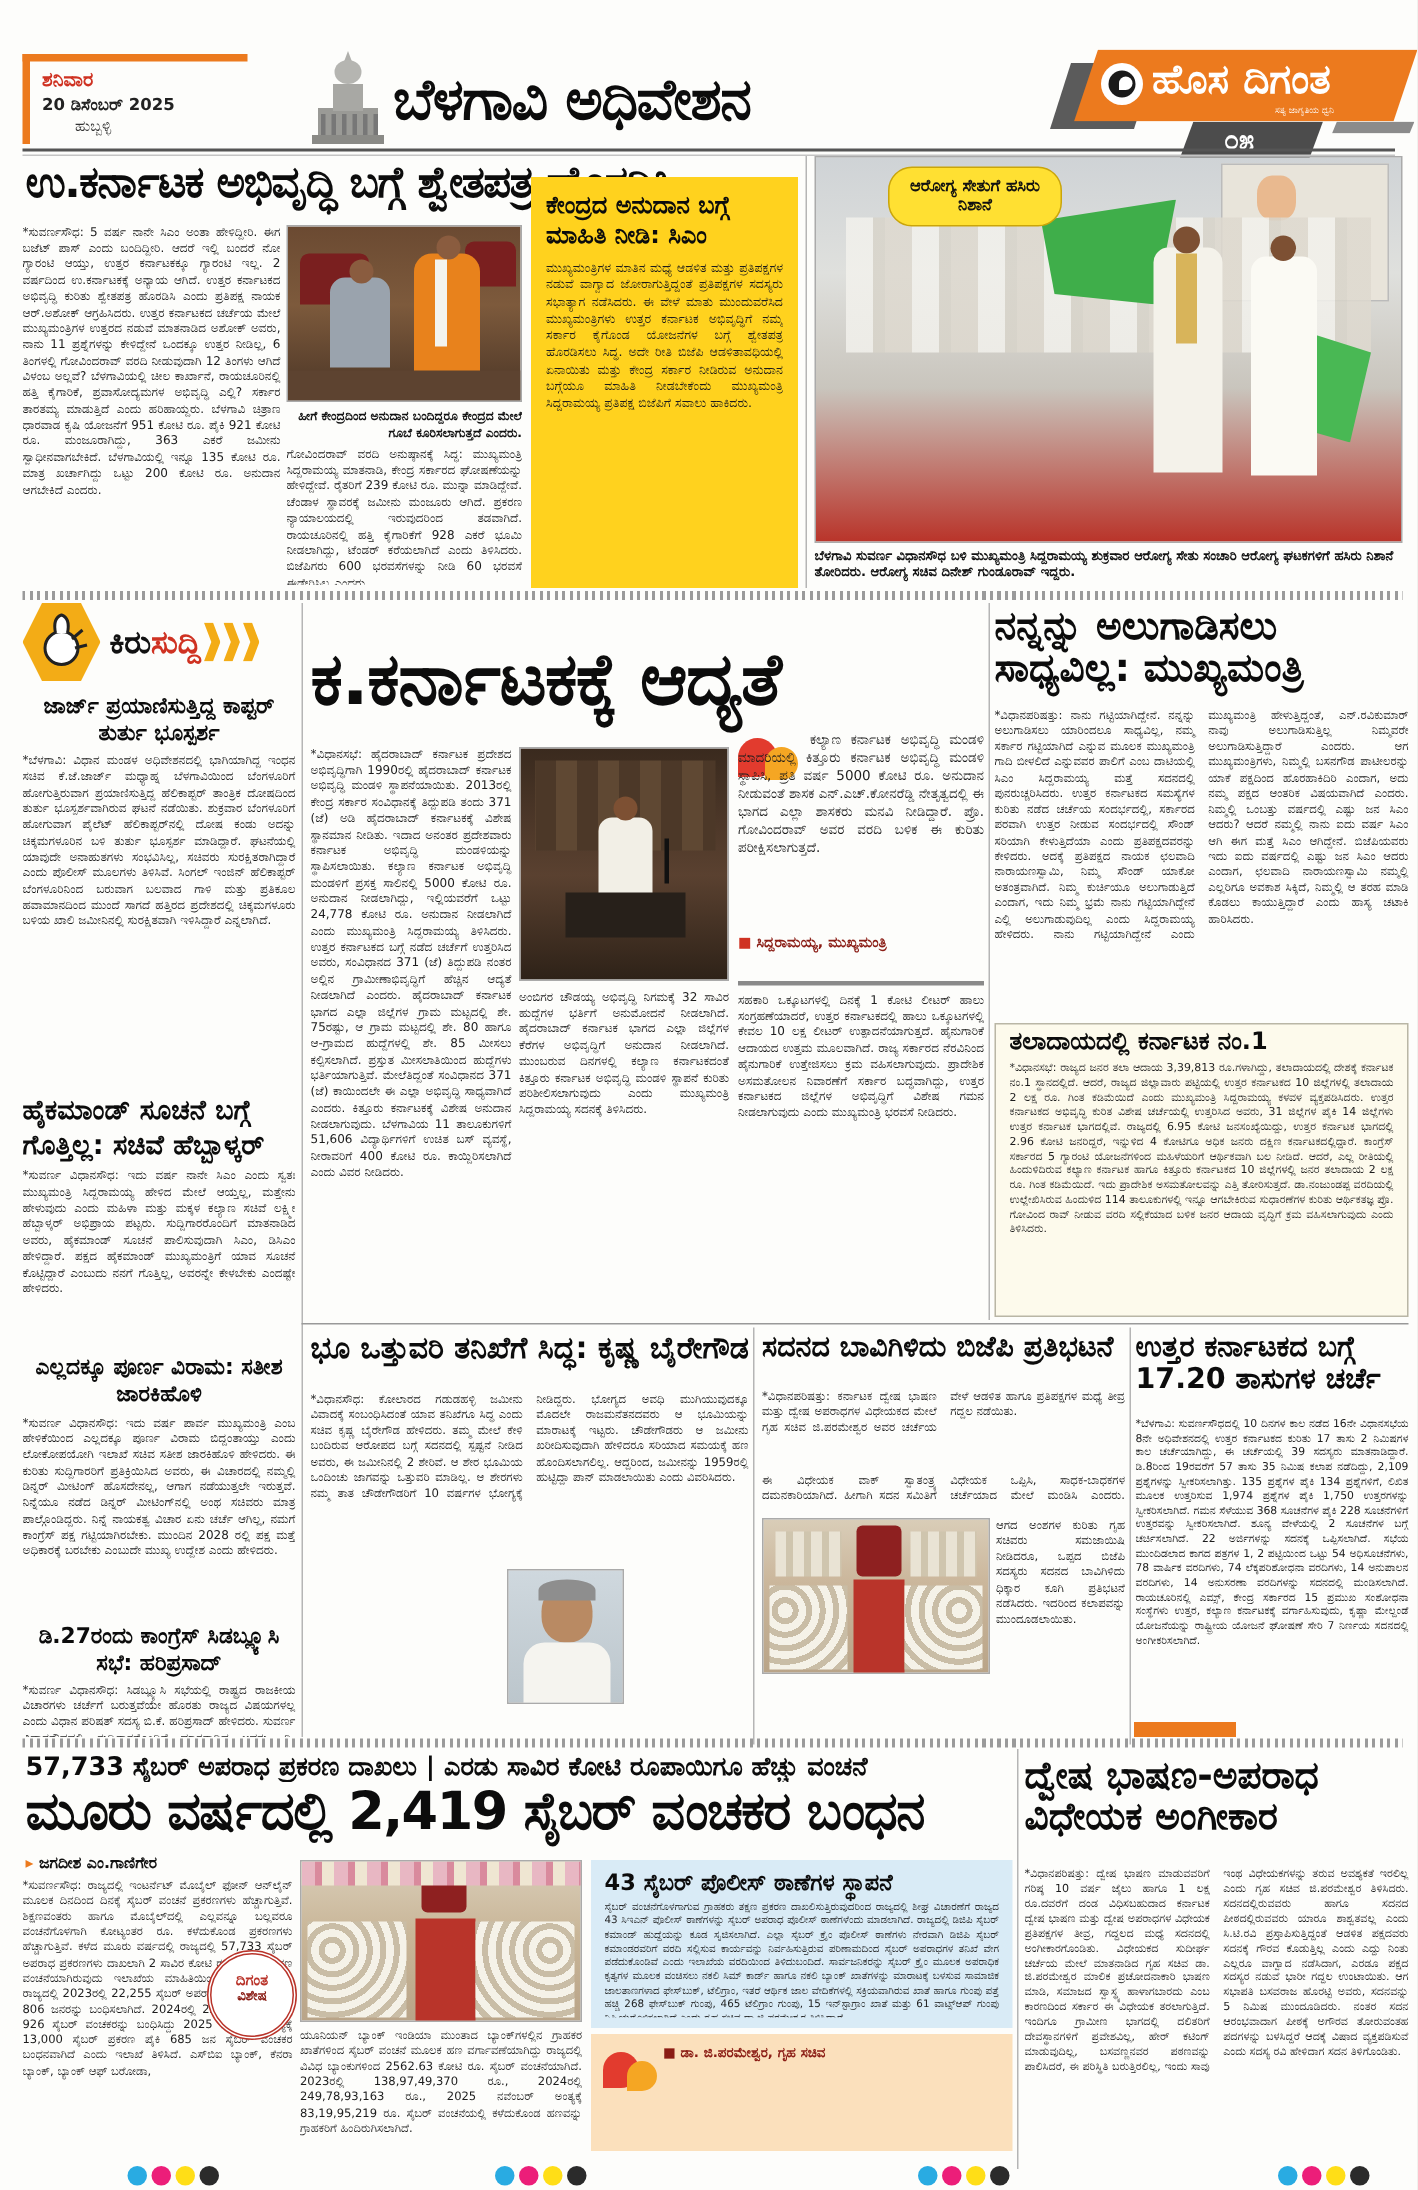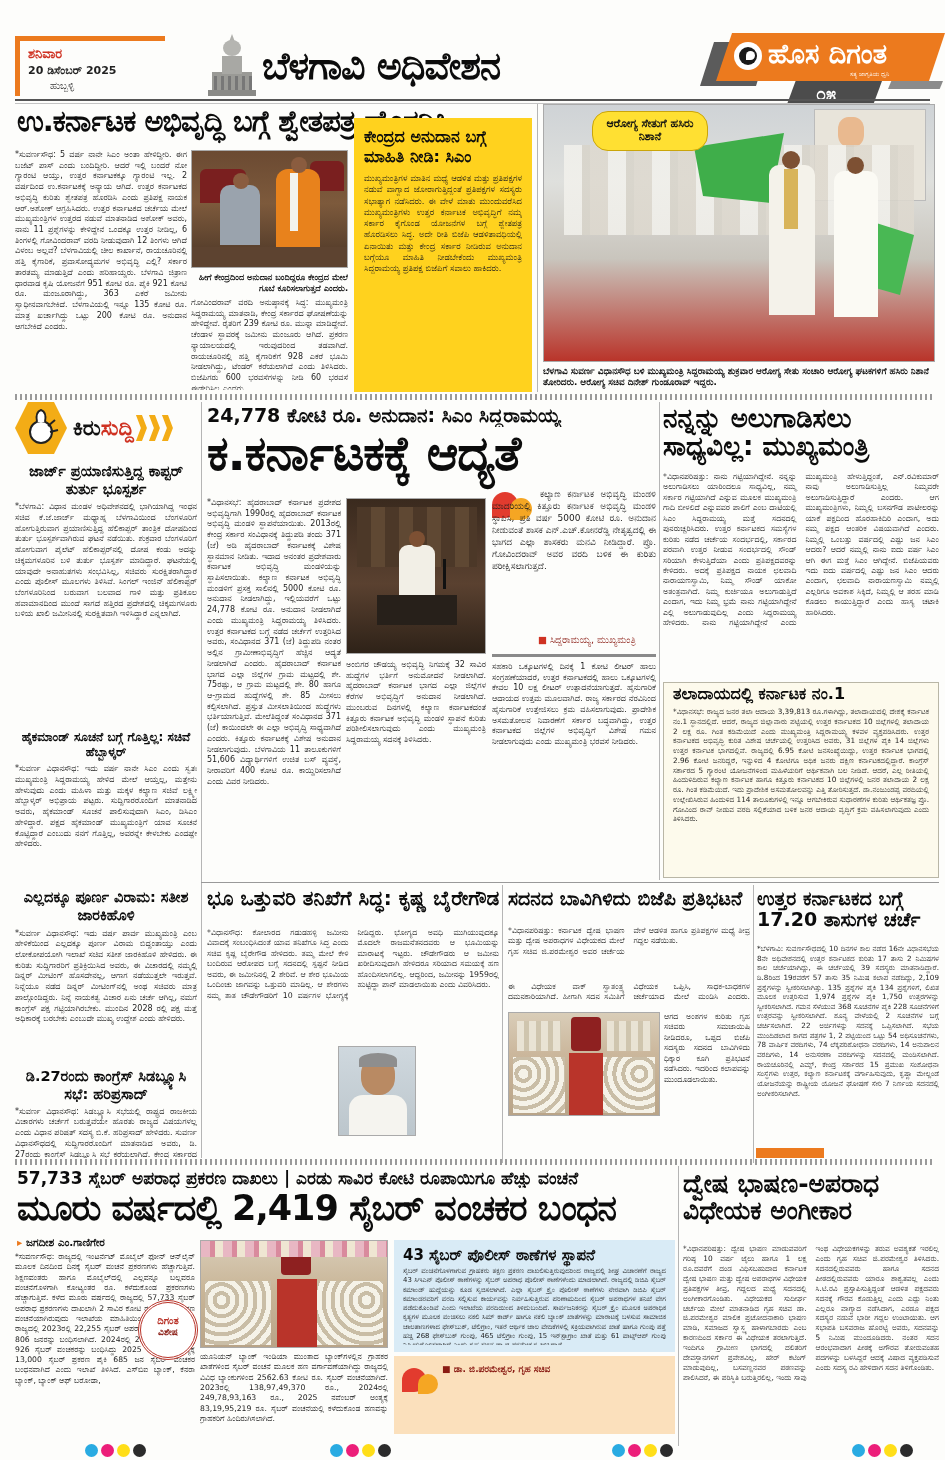--- a/index.html
+++ b/index.html
@@ -122,53 +122,52 @@
         <span style="color:#111;">ಕಿರು</span><span style="color:#cf3222;">ಸುದ್ದಿ</span>
       </div>
       <span class="chev"></span>
         <span class="chev"></span>
         <span class="chev"></span>
     </div>
 
     <div class="subtitle" style="font-size:14.5px;text-align:center;margin-top:8px;line-height:1.25;">ಜಾರ್ಜ್ ಪ್ರಯಾಣಿಸುತ್ತಿದ್ದ ಕಾಪ್ಟರ್ ತುರ್ತು ಭೂಸ್ಪರ್ಶ</div>
     <div class="bodytext" style="margin-top:4px;height:220px;">*ಬೆಳಗಾವಿ: ವಿಧಾನ ಮಂಡಳ ಅಧಿವೇಶನದಲ್ಲಿ ಭಾಗಿಯಾಗಿದ್ದ ಇಂಧನ ಸಚಿವ ಕೆ.ಜೆ.ಜಾರ್ಜ್ ಮಧ್ಯಾಹ್ನ ಬೆಳಗಾವಿಯಿಂದ ಬೆಂಗಳೂರಿಗೆ ಹೋಗುತ್ತಿರುವಾಗ ಪ್ರಯಾಣಿಸುತ್ತಿದ್ದ ಹೆಲಿಕಾಪ್ಟರ್ ತಾಂತ್ರಿಕ ದೋಷದಿಂದ ತುರ್ತು ಭೂಸ್ಪರ್ಶವಾಗಿರುವ ಘಟನೆ ನಡೆಯಿತು. ಶುಕ್ರವಾರ ಬೆಂಗಳೂರಿಗೆ ಹೋಗುವಾಗ ಪೈಲೆಟ್ ಹೆಲಿಕಾಪ್ಟರ್‌ನಲ್ಲಿ ದೋಷ ಕಂಡು ಅದನ್ನು ಚಿಕ್ಕಮಗಳೂರಿನ ಬಳಿ ತುರ್ತು ಭೂಸ್ಪರ್ಶ ಮಾಡಿದ್ದಾರೆ. ಘಟನೆಯಲ್ಲಿ ಯಾವುದೇ ಅನಾಹುತಗಳು ಸಂಭವಿಸಿಲ್ಲ, ಸಚಿವರು ಸುರಕ್ಷಿತರಾಗಿದ್ದಾರೆ ಎಂದು ಪೊಲೀಸ್ ಮೂಲಗಳು ತಿಳಿಸಿವೆ. ಸಿಂಗಲ್ ಇಂಜಿನ್ ಹೆಲಿಕಾಪ್ಟರ್ ಬೆಂಗಳೂರಿನಿಂದ ಬರುವಾಗ ಬಲವಾದ ಗಾಳಿ ಮತ್ತು ಪ್ರತಿಕೂಲ ಹವಾಮಾನದಿಂದ ಮುಂದೆ ಸಾಗದೆ ಹತ್ತಿರದ ಪ್ರದೇಶದಲ್ಲಿ ಚಿಕ್ಕಮಗಳೂರು ಬಳಿಯ ಖಾಲಿ ಜಮೀನಿನಲ್ಲಿ ಸುರಕ್ಷಿತವಾಗಿ ಇಳಿಸಿದ್ದಾರೆ ಎನ್ನಲಾಗಿದೆ.</div>
 
-    <div class="subtitle" style="font-size:12px;text-align:center;margin-top:8px;line-height:1.25;">ಹೈಕಮಾಂಡ್ ಸೂಚನೆ ಬಗ್ಗೆ ಗೊತ್ತಿಲ್ಲ: ಸಚಿವೆ ಹೆಬ್ಬಾಳ್ಕರ್</div>
+    <div class="subtitle" style="font-size:18px;margin-top:8px;line-height:1.25;">ಹೈಕಮಾಂಡ್ ಸೂಚನೆ ಬಗ್ಗೆ ಗೊತ್ತಿಲ್ಲ: ಸಚಿವೆ ಹೆಬ್ಬಾಳ್ಕರ್</div>
     <div class="bodytext" style="margin-top:4px;height:116px;">*ಸುವರ್ಣ ವಿಧಾನಸೌಧ: ಇದು ವರ್ಷ ನಾನೇ ಸಿಎಂ ಎಂದು ಸ್ವತಃ ಮುಖ್ಯಮಂತ್ರಿ ಸಿದ್ದರಾಮಯ್ಯ ಹೇಳಿದ ಮೇಲೆ ಆಯ್ತಲ್ಲ, ಮತ್ತೇನು ಹೇಳುವುದು ಎಂದು ಮಹಿಳಾ ಮತ್ತು ಮಕ್ಕಳ ಕಲ್ಯಾಣ ಸಚಿವೆ ಲಕ್ಷ್ಮೀ ಹೆಬ್ಬಾಳ್ಕರ್ ಅಭಿಪ್ರಾಯ ಪಟ್ಟರು. ಸುದ್ದಿಗಾರರೊಂದಿಗೆ ಮಾತನಾಡಿದ ಅವರು, ಹೈಕಮಾಂಡ್ ಸೂಚನೆ ಪಾಲಿಸುವುದಾಗಿ ಸಿಎಂ, ಡಿಸಿಎಂ ಹೇಳಿದ್ದಾರೆ. ಪಕ್ಷದ ಹೈಕಮಾಂಡ್ ಮುಖ್ಯಮಂತ್ರಿಗೆ ಯಾವ ಸೂಚನೆ ಕೊಟ್ಟಿದ್ದಾರೆ ಎಂಬುದು ನನಗೆ ಗೊತ್ತಿಲ್ಲ, ಅವರನ್ನೇ ಕೇಳಬೇಕು ಎಂದಷ್ಟೇ ಹೇಳಿದರು.</div>
 
     <div class="subtitle" style="font-size:14.5px;text-align:center;margin-top:8px;line-height:1.25;">ಎಲ್ಲದಕ್ಕೂ ಪೂರ್ಣ ವಿರಾಮ: ಸತೀಶ ಜಾರಕಿಹೊಳಿ</div>
     <div class="bodytext" style="margin-top:4px;height:130px;">*ಸುವರ್ಣ ವಿಧಾನಸೌಧ: ಇದು ವರ್ಷ ಪಾರ್ವ ಮುಖ್ಯಮಂತ್ರಿ ಎಂಬ ಹೇಳಿಕೆಯಿಂದ ಎಲ್ಲದಕ್ಕೂ ಪೂರ್ಣ ವಿರಾಮ ಬಿದ್ದಂತಾಯ್ತು ಎಂದು ಲೋಕೋಪಯೋಗಿ ಇಲಾಖೆ ಸಚಿವ ಸತೀಶ ಜಾರಕಿಹೊಳಿ ಹೇಳಿದರು. ಈ ಕುರಿತು ಸುದ್ದಿಗಾರರಿಗೆ ಪ್ರತಿಕ್ರಿಯಿಸಿದ ಅವರು, ಈ ವಿಚಾರದಲ್ಲಿ ನಮ್ಮಲ್ಲಿ ಡಿನ್ನರ್ ಮೀಟಿಂಗ್ ಹೊಸದೇನಲ್ಲ, ಆಗಾಗ ನಡೆಯುತ್ತಲೇ ಇರುತ್ತವೆ. ನಿನ್ನೆಯೂ ನಡೆದ ಡಿನ್ನರ್ ಮೀಟಿಂಗ್‌ನಲ್ಲಿ ಅಂಥ ಸಚಿವರು ಮಾತ್ರ ಪಾಲ್ಗೊಂಡಿದ್ದರು. ನಿನ್ನೆ ನಾಯಕತ್ವ ವಿಚಾರ ಏನು ಚರ್ಚೆ ಆಗಿಲ್ಲ, ನಮಗೆ ಕಾಂಗ್ರೆಸ್ ಪಕ್ಷ ಗಟ್ಟಿಯಾಗಿರಬೇಕು. ಮುಂದಿನ 2028 ರಲ್ಲಿ ಪಕ್ಷ ಮತ್ತೆ ಅಧಿಕಾರಕ್ಕೆ ಬರಬೇಕು ಎಂಬುದೇ ಮುಖ್ಯ ಉದ್ದೇಶ ಎಂದು ಹೇಳಿದರು.</div>
 
     <div class="subtitle" style="font-size:14.5px;text-align:center;margin-top:8px;line-height:1.25;">ಡಿ.27ರಂದು ಕಾಂಗ್ರೆಸ್ ಸಿಡಬ್ಲ್ಯೂಸಿ ಸಭೆ: ಹರಿಪ್ರಸಾದ್</div>
     <div class="bodytext" style="margin-top:4px;height:150px;">*ಸುವರ್ಣ ವಿಧಾನಸೌಧ: ಸಿಡಬ್ಲ್ಯೂಸಿ ಸಭೆಯಲ್ಲಿ ರಾಷ್ಟ್ರದ ರಾಜಕೀಯ ವಿಚಾರಗಳು ಚರ್ಚೆಗೆ ಬರುತ್ತವೆಯೇ ಹೊರತು ರಾಜ್ಯದ ವಿಷಯಗಳಲ್ಲ ಎಂದು ವಿಧಾನ ಪರಿಷತ್ ಸದಸ್ಯ ಬಿ.ಕೆ. ಹರಿಪ್ರಸಾದ್ ಹೇಳಿದರು. ಸುವರ್ಣ ವಿಧಾನಸೌಧದಲ್ಲಿ ಸುದ್ದಿಗಾರರೊಂದಿಗೆ ಮಾತನಾಡಿದ ಅವರು, ಡಿ. 27ರಂದು ಕಾಂಗ್ರೆಸ್ ಸಿಡಬ್ಲ್ಯೂಸಿ ಸಭೆ ಕರೆಯಲಾಗಿದೆ. ಕೇಂದ್ರ ಸರ್ಕಾರದ ಮನ್ ನಡೆಸುವ ಯೋಜನೆಯ ಹೆಸರು ಬದಲಾವಣೆ ಮಾಡಿರುವುದು, ನ್ಯಾಷನಲ್ ಹೆರಾಲ್ಡ್ ಪ್ರಕರಣ ಬಗ್ಗೆ ಚರ್ಚೆಯಾಗಲಿದೆ. ಅದರೊಂದಿಗೆ ರಾಷ್ಟ್ರ ರಾಜಕಾರಣಕ್ಕೆ ಸಂಬಂಧಿಸಿದ ವಿಚಾರಗಳೂ ಚರ್ಚೆಯಾಗಲಿವೆ ಎಂದರು. ರಾಜ್ಯದಿಂದ ಸಾಸಿರ್ ಹುಸೇನ್, ವೀರಪ್ಪ ಮೊಯ್ಲಿ ಹಾಗೂ ನಾನು ಸೇರಿ ನಾಲ್ವರು ಭಾಗಿಯಾಗುತ್ತೇವೆ ಎಂದು ತಿಳಿಸಿದರು.</div>
   </div>
 
   <div class="abs vrule" style="left:201px;top:402px;height:756px;"></div>
 
-  <div class="abs subtitle" style="left:207px;top:404px;width:450px;font-size:19px;font-weight:700;white-space:nowrap;overflow:hidden;">24,778 ಕೋಟಿ ರೂ. ಅನುದಾನ: ಸಿಎಂ ಸಿದ್ದರಾಮಯ್ಯ</div>
   <div class="abs headline" style="left:207px;top:428px;width:450px;height:62px;font-size:48px;letter-spacing:-1px;white-space:nowrap;">ಕ.ಕರ್ನಾಟಕಕ್ಕೆ ಆದ್ಯತೆ</div>
 
   <div class="abs bodytext" style="left:207px;top:498px;width:134px;height:380px;">*ವಿಧಾನಸಭೆ: ಹೈದರಾಬಾದ್ ಕರ್ನಾಟಕ ಪ್ರದೇಶದ ಅಭಿವೃದ್ಧಿಗಾಗಿ 1990ರಲ್ಲಿ ಹೈದರಾಬಾದ್ ಕರ್ನಾಟಕ ಅಭಿವೃದ್ಧಿ ಮಂಡಳಿ ಸ್ಥಾಪನೆಯಾಯಿತು. 2013ರಲ್ಲಿ ಕೇಂದ್ರ ಸರ್ಕಾರ ಸಂವಿಧಾನಕ್ಕೆ ತಿದ್ದುಪಡಿ ತಂದು 371 (ಜೆ) ಅಡಿ ಹೈದರಾಬಾದ್ ಕರ್ನಾಟಕಕ್ಕೆ ವಿಶೇಷ ಸ್ಥಾನಮಾನ ನೀಡಿತು. ಇದಾದ ಅನಂತರ ಪ್ರದೇಶವಾರು ಕರ್ನಾಟಕ ಅಭಿವೃದ್ಧಿ ಮಂಡಳಿಯನ್ನು ಸ್ಥಾಪಿಸಲಾಯಿತು. ಕಲ್ಯಾಣ ಕರ್ನಾಟಕ ಅಭಿವೃದ್ಧಿ ಮಂಡಳಿಗೆ ಪ್ರಸಕ್ತ ಸಾಲಿನಲ್ಲಿ 5000 ಕೋಟಿ ರೂ. ಅನುದಾನ ನೀಡಲಾಗಿದ್ದು, ಇಲ್ಲಿಯವರೆಗೆ ಒಟ್ಟು 24,778 ಕೋಟಿ ರೂ. ಅನುದಾನ ನೀಡಲಾಗಿದೆ ಎಂದು ಮುಖ್ಯಮಂತ್ರಿ ಸಿದ್ದರಾಮಯ್ಯ ತಿಳಿಸಿದರು. ಉತ್ತರ ಕರ್ನಾಟಕದ ಬಗ್ಗೆ ನಡೆದ ಚರ್ಚೆಗೆ ಉತ್ತರಿಸಿದ ಅವರು, ಸಂವಿಧಾನದ 371 (ಜೆ) ತಿದ್ದುಪಡಿ ನಂತರ ಅಲ್ಲಿನ ಗ್ರಾಮೀಣಾಭಿವೃದ್ಧಿಗೆ ಹೆಚ್ಚಿನ ಆದ್ಯತೆ ನೀಡಲಾಗಿದೆ ಎಂದರು. ಹೈದರಾಬಾದ್ ಕರ್ನಾಟಕ ಭಾಗದ ಎಲ್ಲಾ ಜಿಲ್ಲೆಗಳ ಗ್ರಾಮ ಮಟ್ಟದಲ್ಲಿ ಶೇ. 75ರಷ್ಟು, ಆ ಗ್ರಾಮ ಮಟ್ಟದಲ್ಲಿ ಶೇ. 80 ಹಾಗೂ ಆ-ಗ್ರಾಮದ ಹುದ್ದೆಗಳಲ್ಲಿ ಶೇ. 85 ಮೀಸಲು ಕಲ್ಪಿಸಲಾಗಿದೆ. ಪ್ರಸ್ತುತ ಮೀಸಲಾತಿಯಿಂದ ಹುದ್ದೆಗಳು ಭರ್ತಿಯಾಗುತ್ತಿವೆ. ಮೇಲೆತಿದ್ದಂತೆ ಸಂವಿಧಾನದ 371 (ಜೆ) ಕಾಯಿಂದಲೇ ಈ ಎಲ್ಲಾ ಅಭಿವೃದ್ಧಿ ಸಾಧ್ಯವಾಗಿದೆ ಎಂದರು. ಕಿತ್ತೂರು ಕರ್ನಾಟಕಕ್ಕೆ ವಿಶೇಷ ಅನುದಾನ ನೀಡಲಾಗುವುದು. ಬೆಳಗಾವಿಯ 11 ತಾಲೂಕುಗಳಿಗೆ 51,606 ವಿದ್ಯಾರ್ಥಿಗಳಿಗೆ ಉಚಿತ ಬಸ್ ವ್ಯವಸ್ಥೆ, ನೀರಾವರಿಗೆ 400 ಕೋಟಿ ರೂ. ಕಾಯ್ದಿರಿಸಲಾಗಿದೆ ಎಂದು ವಿವರ ನೀಡಿದರು.</div>
 
   <div class="abs photo" style="left:346px;top:498px;width:140px;height:156px;background:linear-gradient(180deg,#3a2a1e 0%,#5a4130 55%,#2e2218 100%);">
     <div class="abs" style="left:10px;top:8px;width:120px;height:60px;background:repeating-linear-gradient(90deg,#4c3828 0 14px,#5f4833 14px 28px);"></div>
     <div class="abs" style="left:52px;top:46px;width:36px;height:70px;background:#f2efe6;border-radius:9px 9px 0 0;"></div>
     <div class="abs" style="left:62px;top:32px;width:16px;height:16px;border-radius:50%;background:#7d5033;"></div>
     <div class="abs" style="left:30px;top:96px;width:80px;height:30px;background:#27201a;"></div>
     <div class="abs" style="left:96px;top:60px;width:3px;height:30px;background:#111;"></div>
   </div>
   <div class="abs bodytext" style="left:346px;top:660px;width:140px;height:218px;">ಅಂಬಿಗರ ಚೌಡಯ್ಯ ಅಭಿವೃದ್ಧಿ ನಿಗಮಕ್ಕೆ 32 ಸಾವಿರ ಹುದ್ದೆಗಳ ಭರ್ತಿಗೆ ಅನುಮೋದನೆ ನೀಡಲಾಗಿದೆ. ಹೈದರಾಬಾದ್ ಕರ್ನಾಟಕ ಭಾಗದ ಎಲ್ಲಾ ಜಿಲ್ಲೆಗಳ ಕೆರೆಗಳ ಅಭಿವೃದ್ಧಿಗೆ ಅನುದಾನ ನೀಡಲಾಗಿದೆ. ಮುಂಬರುವ ದಿನಗಳಲ್ಲಿ ಕಲ್ಯಾಣ ಕರ್ನಾಟಕದಂತೆ ಕಿತ್ತೂರು ಕರ್ನಾಟಕ ಅಭಿವೃದ್ಧಿ ಮಂಡಳಿ ಸ್ಥಾಪನೆ ಕುರಿತು ಪರಿಶೀಲಿಸಲಾಗುವುದು ಎಂದು ಮುಖ್ಯಮಂತ್ರಿ ಸಿದ್ದರಾಮಯ್ಯ ಸದನಕ್ಕೆ ತಿಳಿಸಿದರು.</div>
 
   <div class="abs" style="left:492px;top:488px;width:164px;height:166px;border-bottom:3px solid #8a8a8a;">
     <div style="position:absolute;left:0;top:4px;">
       <div class="qcirc" style="width:26px;height:26px;background:#e23b2e;position:absolute;"></div>
       <div class="qcirc" style="width:22px;height:22px;background:#f5a623;position:absolute;left:18px;top:6px;"></div>
     </div>
     <div class="bodytext" style="position:absolute;left:0;top:0;width:164px;height:134px;font-size:9px;text-indent:48px;">ಕಲ್ಯಾಣ ಕರ್ನಾಟಕ ಅಭಿವೃದ್ಧಿ ಮಂಡಳಿ ಮಾದರಿಯಲ್ಲಿ ಕಿತ್ತೂರು ಕರ್ನಾಟಕ ಅಭಿವೃದ್ಧಿ ಮಂಡಳಿ ಸ್ಥಾಪಿಸಿ, ಪ್ರತಿ ವರ್ಷ 5000 ಕೋಟಿ ರೂ. ಅನುದಾನ ನೀಡುವಂತೆ ಶಾಸಕ ಎನ್.ಎಚ್.ಕೋನರೆಡ್ಡಿ ನೇತೃತ್ವದಲ್ಲಿ ಈ ಭಾಗದ ಎಲ್ಲಾ ಶಾಸಕರು ಮನವಿ ನೀಡಿದ್ದಾರೆ. ಪ್ರೊ. ಗೋವಿಂದರಾವ್ ಅವರ ವರದಿ ಬಳಿಕ ಈ ಕುರಿತು ಪರೀಕ್ಷಿಸಲಾಗುತ್ತದೆ.</div>
-    <div style="position:absolute;left:0;bottom:8px;font-size:9.5px;font-weight:400;color:#8a1c14;margin-left:46px;">
+    <div style="position:absolute;left:0;bottom:20px;font-size:9.5px;font-weight:700;color:#8a1c14;">
       <span style="color:#cf3222;">■ </span><span>ಸಿದ್ದರಾಮಯ್ಯ, ಮುಖ್ಯಮಂತ್ರಿ</span>
     </div>
   </div>
   <div class="abs bodytext" style="left:492px;top:662px;width:164px;height:216px;">ಸಹಕಾರಿ ಒಕ್ಕೂಟಗಳಲ್ಲಿ ದಿನಕ್ಕೆ 1 ಕೋಟಿ ಲೀಟರ್ ಹಾಲು ಸಂಗ್ರಹಣೆಯಾದರೆ, ಉತ್ತರ ಕರ್ನಾಟಕದಲ್ಲಿ ಹಾಲು ಒಕ್ಕೂಟಗಳಲ್ಲಿ ಕೇವಲ 10 ಲಕ್ಷ ಲೀಟರ್ ಉತ್ಪಾದನೆಯಾಗುತ್ತದೆ. ಹೈನುಗಾರಿಕೆ ಆದಾಯದ ಉತ್ತಮ ಮೂಲವಾಗಿದೆ. ರಾಜ್ಯ ಸರ್ಕಾರದ ನೆರವಿನಿಂದ ಹೈನುಗಾರಿಕೆ ಉತ್ತೇಜಿಸಲು ಕ್ರಮ ವಹಿಸಲಾಗುವುದು. ಪ್ರಾದೇಶಿಕ ಅಸಮತೋಲನ ನಿವಾರಣೆಗೆ ಸರ್ಕಾರ ಬದ್ಧವಾಗಿದ್ದು, ಉತ್ತರ ಕರ್ನಾಟಕದ ಜಿಲ್ಲೆಗಳ ಅಭಿವೃದ್ಧಿಗೆ ವಿಶೇಷ ಗಮನ ನೀಡಲಾಗುವುದು ಎಂದು ಮುಖ್ಯಮಂತ್ರಿ ಭರವಸೆ ನೀಡಿದರು.</div>
 
   <div class="abs vrule" style="left:659px;top:402px;height:478px;"></div>
 
   <div class="abs headline" style="left:663px;top:404px;width:276px;height:64px;font-size:26px;">ನನ್ನನ್ನು ಅಲುಗಾಡಿಸಲು ಸಾಧ್ಯವಿಲ್ಲ: ಮುಖ್ಯಮಂತ್ರಿ</div>
   <div class="abs bodytext cols2" style="left:663px;top:472px;width:276px;height:204px;font-size:7.8px;">*ವಿಧಾನಪರಿಷತ್ತು: ನಾನು ಗಟ್ಟಿಯಾಗಿದ್ದೇನೆ. ನನ್ನನ್ನು ಅಲುಗಾಡಿಸಲು ಯಾರಿಂದಲೂ ಸಾಧ್ಯವಿಲ್ಲ, ನಮ್ಮ ಸರ್ಕಾರ ಗಟ್ಟಿಯಾಗಿದೆ ಎನ್ನುವ ಮೂಲಕ ಮುಖ್ಯಮಂತ್ರಿ ಗಾದಿ ಬೀಳಲಿದೆ ಎನ್ನುವವರ ಪಾಲಿಗೆ ಎಂಬ ದಾಟಿಯಲ್ಲಿ ಸಿಎಂ ಸಿದ್ದರಾಮಯ್ಯ ಮತ್ತೆ ಸದನದಲ್ಲಿ ಪುನರುಚ್ಚರಿಸಿದರು. ಉತ್ತರ ಕರ್ನಾಟಕದ ಸಮಸ್ಯೆಗಳ ಕುರಿತು ನಡೆದ ಚರ್ಚೆಯ ಸಂದರ್ಭದಲ್ಲಿ, ಸರ್ಕಾರದ ಪರವಾಗಿ ಉತ್ತರ ನೀಡುವ ಸಂದರ್ಭದಲ್ಲಿ ಸೌಂಡ್ ಸರಿಯಾಗಿ ಕೇಳುತ್ತಿದೆಯಾ ಎಂದು ಪ್ರತಿಪಕ್ಷದವರನ್ನು ಕೇಳಿದರು. ಅದಕ್ಕೆ ಪ್ರತಿಪಕ್ಷದ ನಾಯಕ ಛಲವಾದಿ ನಾರಾಯಣಸ್ವಾಮಿ, ನಿಮ್ಮ ಸೌಂಡ್ ಯಾಕೋ ಅತಂತ್ರವಾಗಿದೆ. ನಿಮ್ಮ ಕುರ್ಚಿಯೂ ಅಲುಗಾಡುತ್ತಿದೆ ಎಂದಾಗ, ಇದು ನಿಮ್ಮ ಭ್ರಮೆ ನಾನು ಗಟ್ಟಿಯಾಗಿದ್ದೇನೆ ಎಲ್ಲಿ ಅಲುಗಾಡುವುದಿಲ್ಲ ಎಂದು ಸಿದ್ದರಾಮಯ್ಯ ಹೇಳಿದರು. ನಾನು ಗಟ್ಟಿಯಾಗಿದ್ದೇನೆ ಎಂದು ಮುಖ್ಯಮಂತ್ರಿ ಹೇಳುತ್ತಿದ್ದಂತೆ, ಎನ್.ರವಿಕುಮಾರ್ ನಾವು ಅಲುಗಾಡಿಸುತ್ತಿಲ್ಲ ನಿಮ್ಮವರೇ ಅಲುಗಾಡಿಸುತ್ತಿದ್ದಾರೆ ಎಂದರು. ಆಗ ಮುಖ್ಯಮಂತ್ರಿಗಳು, ನಿಮ್ಮಲ್ಲಿ ಬಸನಗೌಡ ಪಾಟೀಲರನ್ನು ಯಾಕೆ ಪಕ್ಷದಿಂದ ಹೊರಹಾಕಿದಿರಿ ಎಂದಾಗ, ಅದು ನಮ್ಮ ಪಕ್ಷದ ಆಂತರಿಕ ವಿಷಯವಾಗಿದೆ ಎಂದರು. ನಿಮ್ಮಲ್ಲಿ ಒಂಬತ್ತು ವರ್ಷದಲ್ಲಿ ಎಷ್ಟು ಜನ ಸಿಎಂ ಆದರು? ಆದರೆ ನಮ್ಮಲ್ಲಿ ನಾನು ಐದು ವರ್ಷ ಸಿಎಂ ಆಗಿ ಈಗ ಮತ್ತೆ ಸಿಎಂ ಆಗಿದ್ದೇನೆ. ಬಿಜೆಪಿಯವರು ಇದು ಐದು ವರ್ಷದಲ್ಲಿ ಎಷ್ಟು ಜನ ಸಿಎಂ ಆದರು ಎಂದಾಗ, ಛಲವಾದಿ ನಾರಾಯಣಸ್ವಾಮಿ ನಮ್ಮಲ್ಲಿ ಎಲ್ಲರಿಗೂ ಅವಕಾಶ ಸಿಕ್ಕಿದೆ, ನಿಮ್ಮಲ್ಲಿ ಆ ತರಹ ಮಾಡಿ ಕೊಡಲು ಕಾಯುತ್ತಿದ್ದಾರೆ ಎಂದು ಹಾಸ್ಯ ಚಟಾಕಿ ಹಾರಿಸಿದರು.</div>
 

